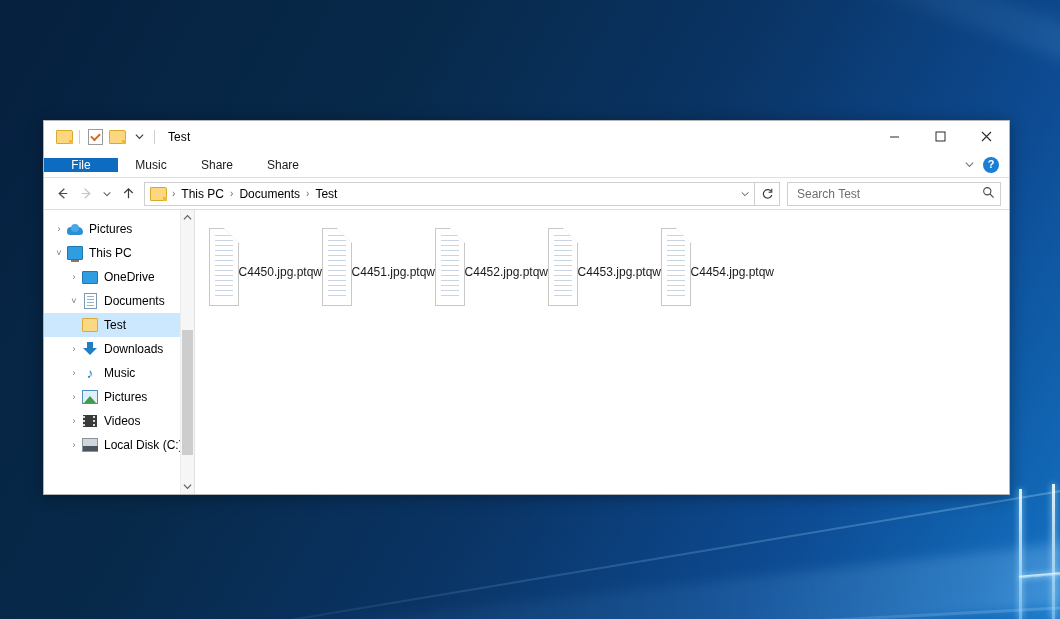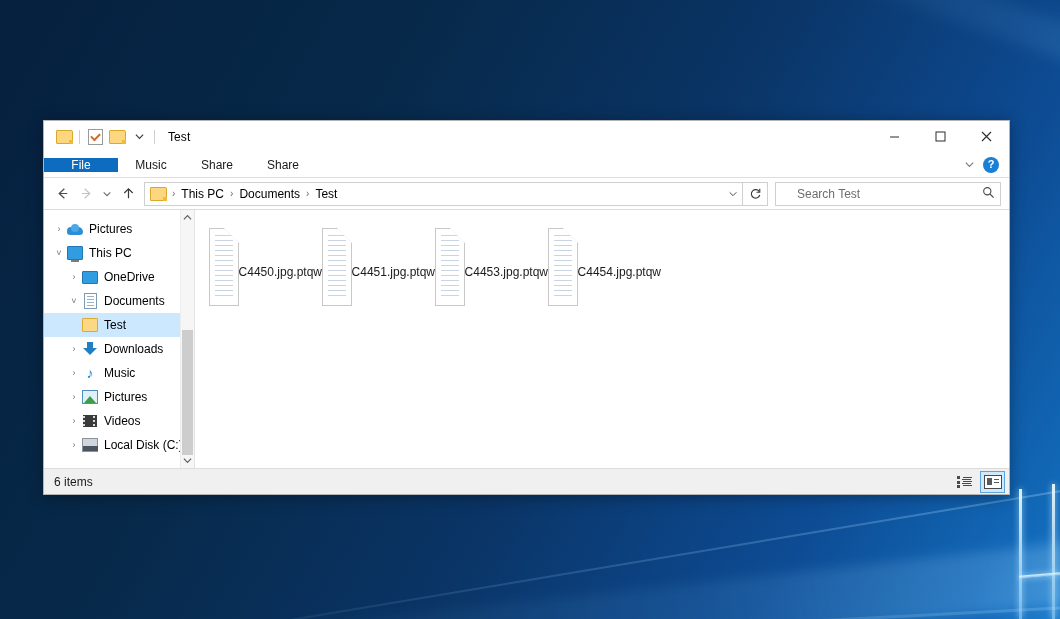--- a/index.html
+++ b/index.html
@@ -180,21 +180,21 @@
     display: flex; align-items: center; justify-content: center;
     border: 1px solid #cfcfcf; border-left: none;
     background: #fff; color: #3b3b3b;
   }
   #searchbox {
     width: 198px; height: 22px;
     border: 1px solid #cfcfcf;
     background: #fff;
     display: flex; align-items: center;
     margin-left: 7px;
-    padding: 0 5px 0 21px;
+    padding: 0 5px 0 9px;
   }
   #search-input {
     flex: 1; font-size: 12px; color: #6d6d6d;
     white-space: nowrap; overflow: hidden;
   }
 
   
   #body {
     flex: 1;
     display: flex;
@@ -638,51 +638,49 @@
         <div class="file-item">
           <div class="doc-icon">
             <div class="doc-page"></div>
               <div class="doc-lines"></div>
             <div class="doc-fold-shadow"></div>
               <div class="doc-fold"></div>
           </div>
           <div class="file-label">C4451.jpg.ptqw</div>
         </div>
 
-
         <div class="file-item">
           <div class="doc-icon">
             <div class="doc-page"></div>
               <div class="doc-lines"></div>
             <div class="doc-fold-shadow"></div>
               <div class="doc-fold"></div>
           </div>
-          <div class="file-label">C4453.jpg.ptqw</div>
+          <div class="file-label">C4452.jpg.ptqw</div>
         </div>
 
         <div class="file-item">
           <div class="doc-icon">
             <div class="doc-page"></div>
               <div class="doc-lines"></div>
             <div class="doc-fold-shadow"></div>
               <div class="doc-fold"></div>
           </div>
+          <div class="file-label">C4453.jpg.ptqw</div>
+        </div>
+
+        <div class="file-item">
+          <div class="doc-icon">
+            <div class="doc-page"></div>
+              <div class="doc-lines"></div>
+            <div class="doc-fold-shadow"></div>
+              <div class="doc-fold"></div>
+          </div>
           <div class="file-label">C4454.jpg.ptqw</div>
         </div>
 
 
       </div>
     </div>
 
-    <div id="statusbar">
-      <div id="status-text">6 items</div>
-      <div id="viewbtns">
-        <div class="viewbtn">
-          <span class="gly-details"></span>
-        </div>
-        <div class="viewbtn active">
-          <span class="gly-tiles"></span>
-        </div>
-      </div>
-    </div>
 
   </div>
 </div>
 
 </body></html>

